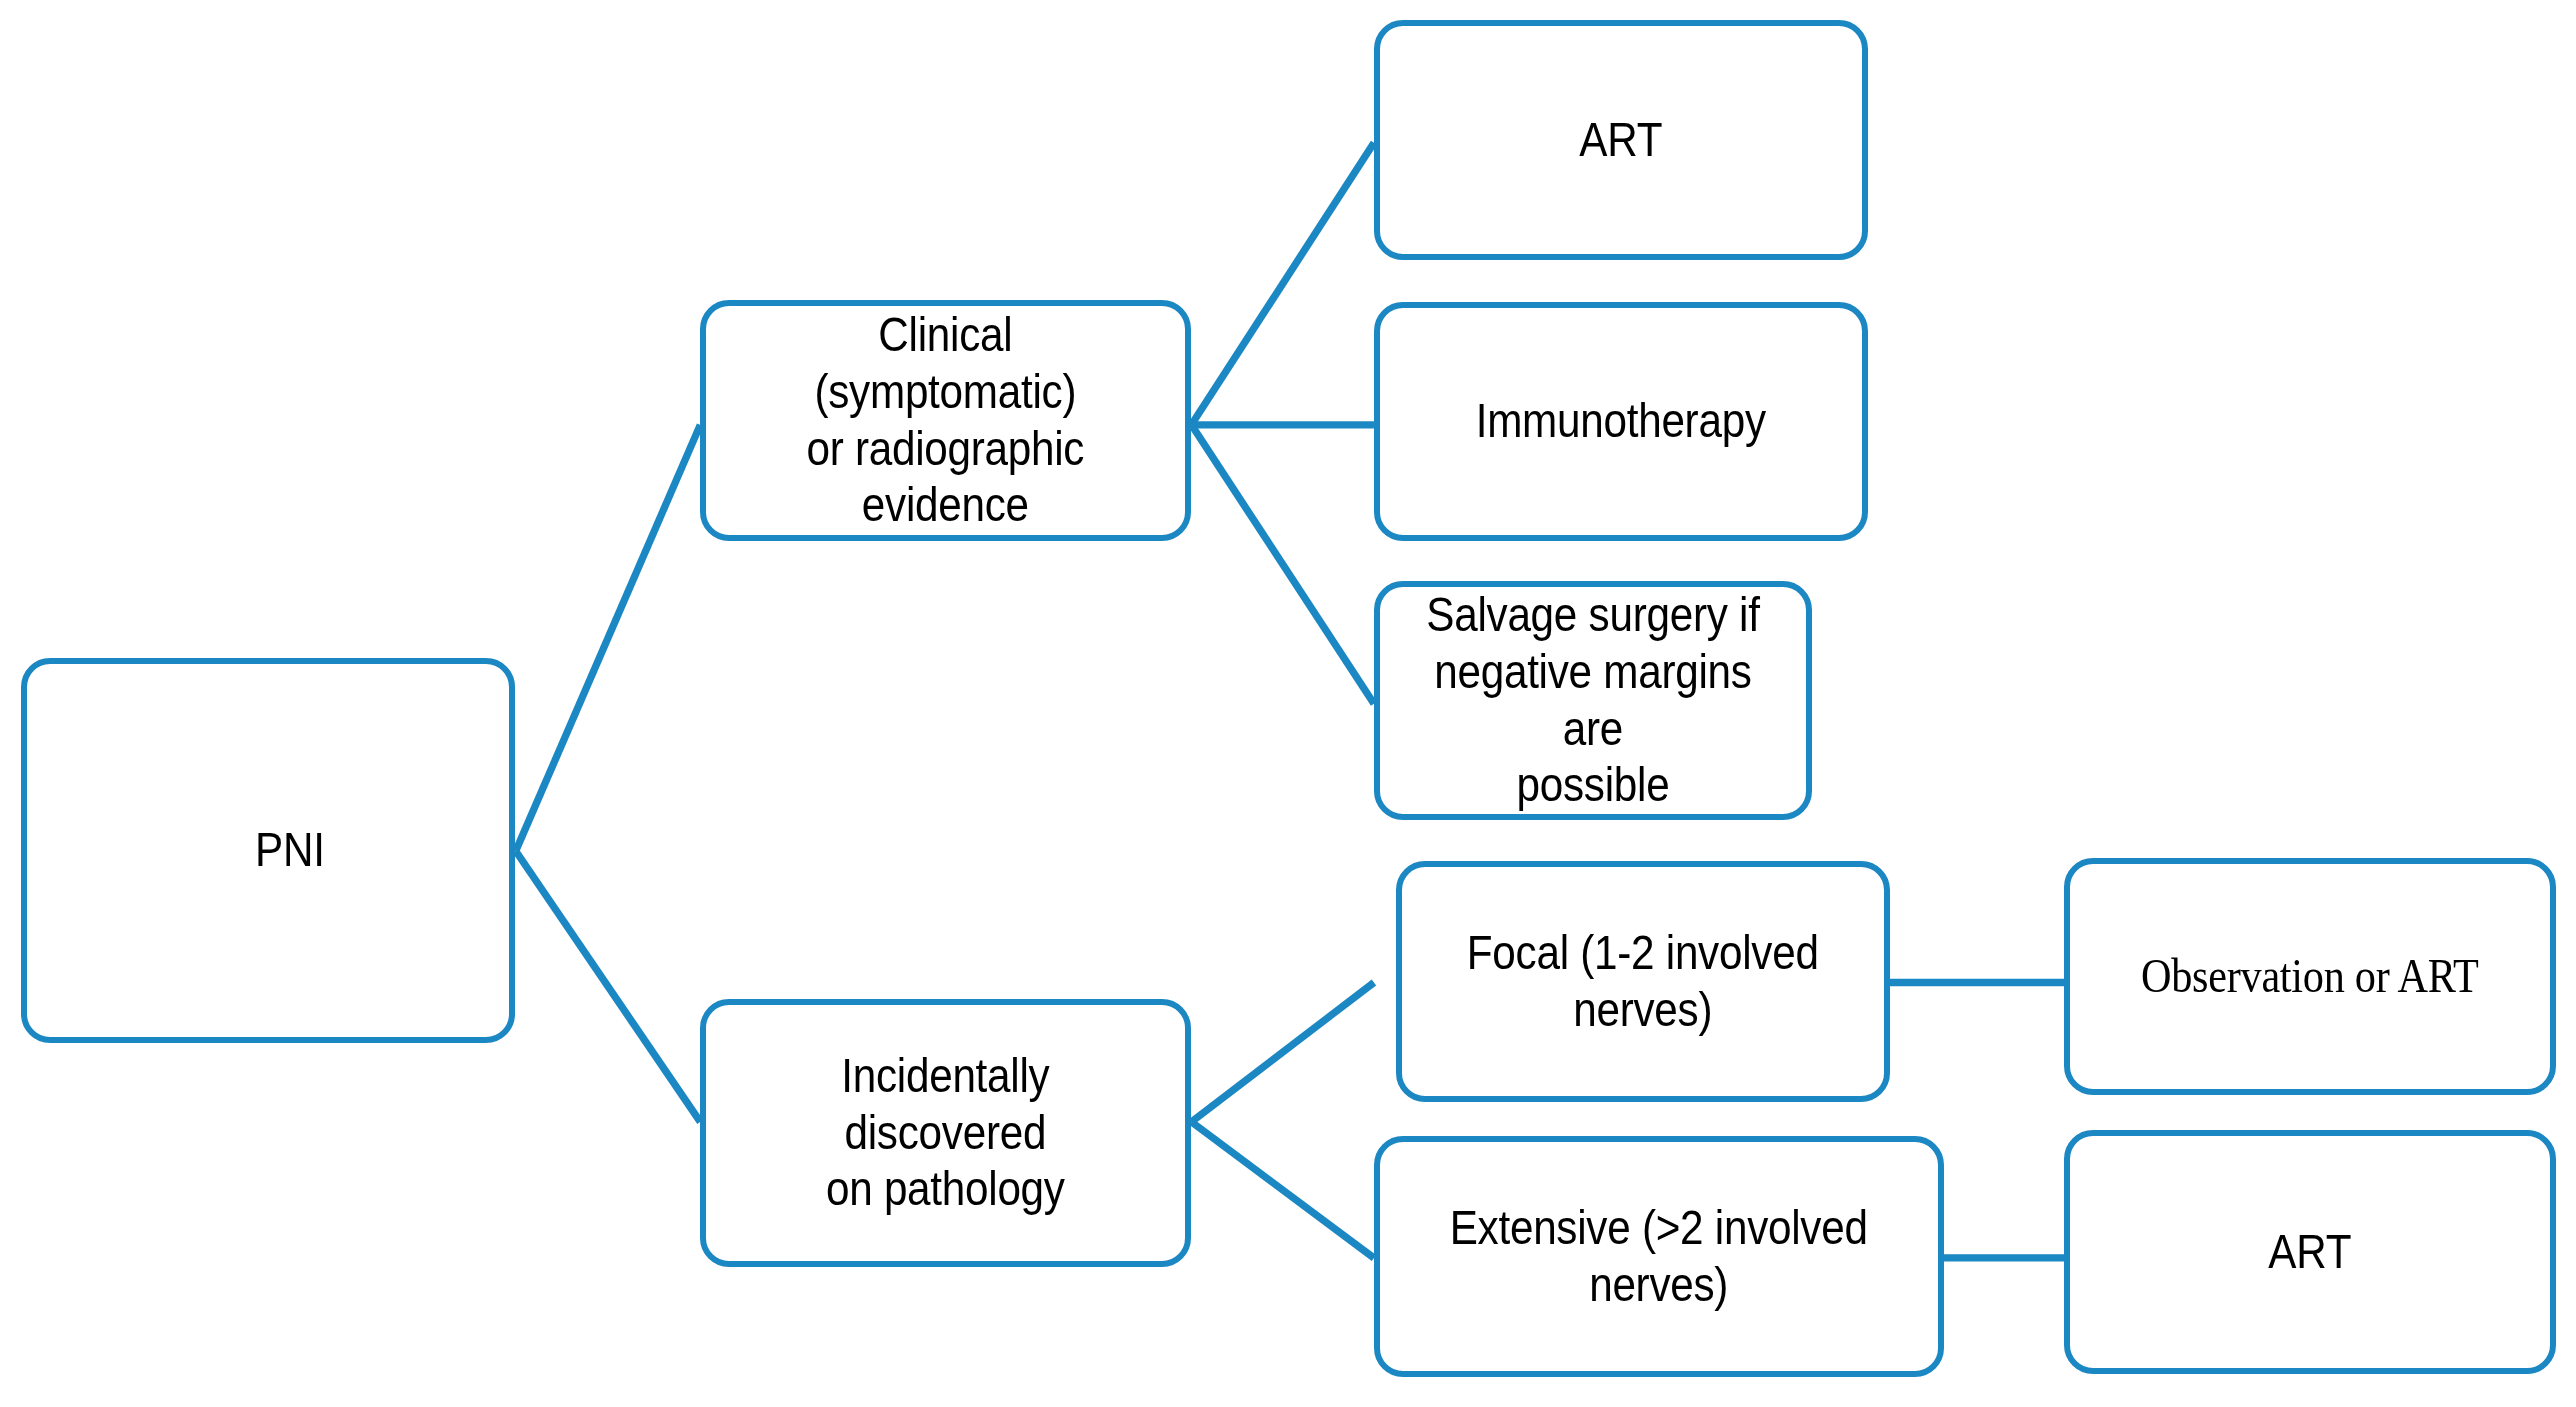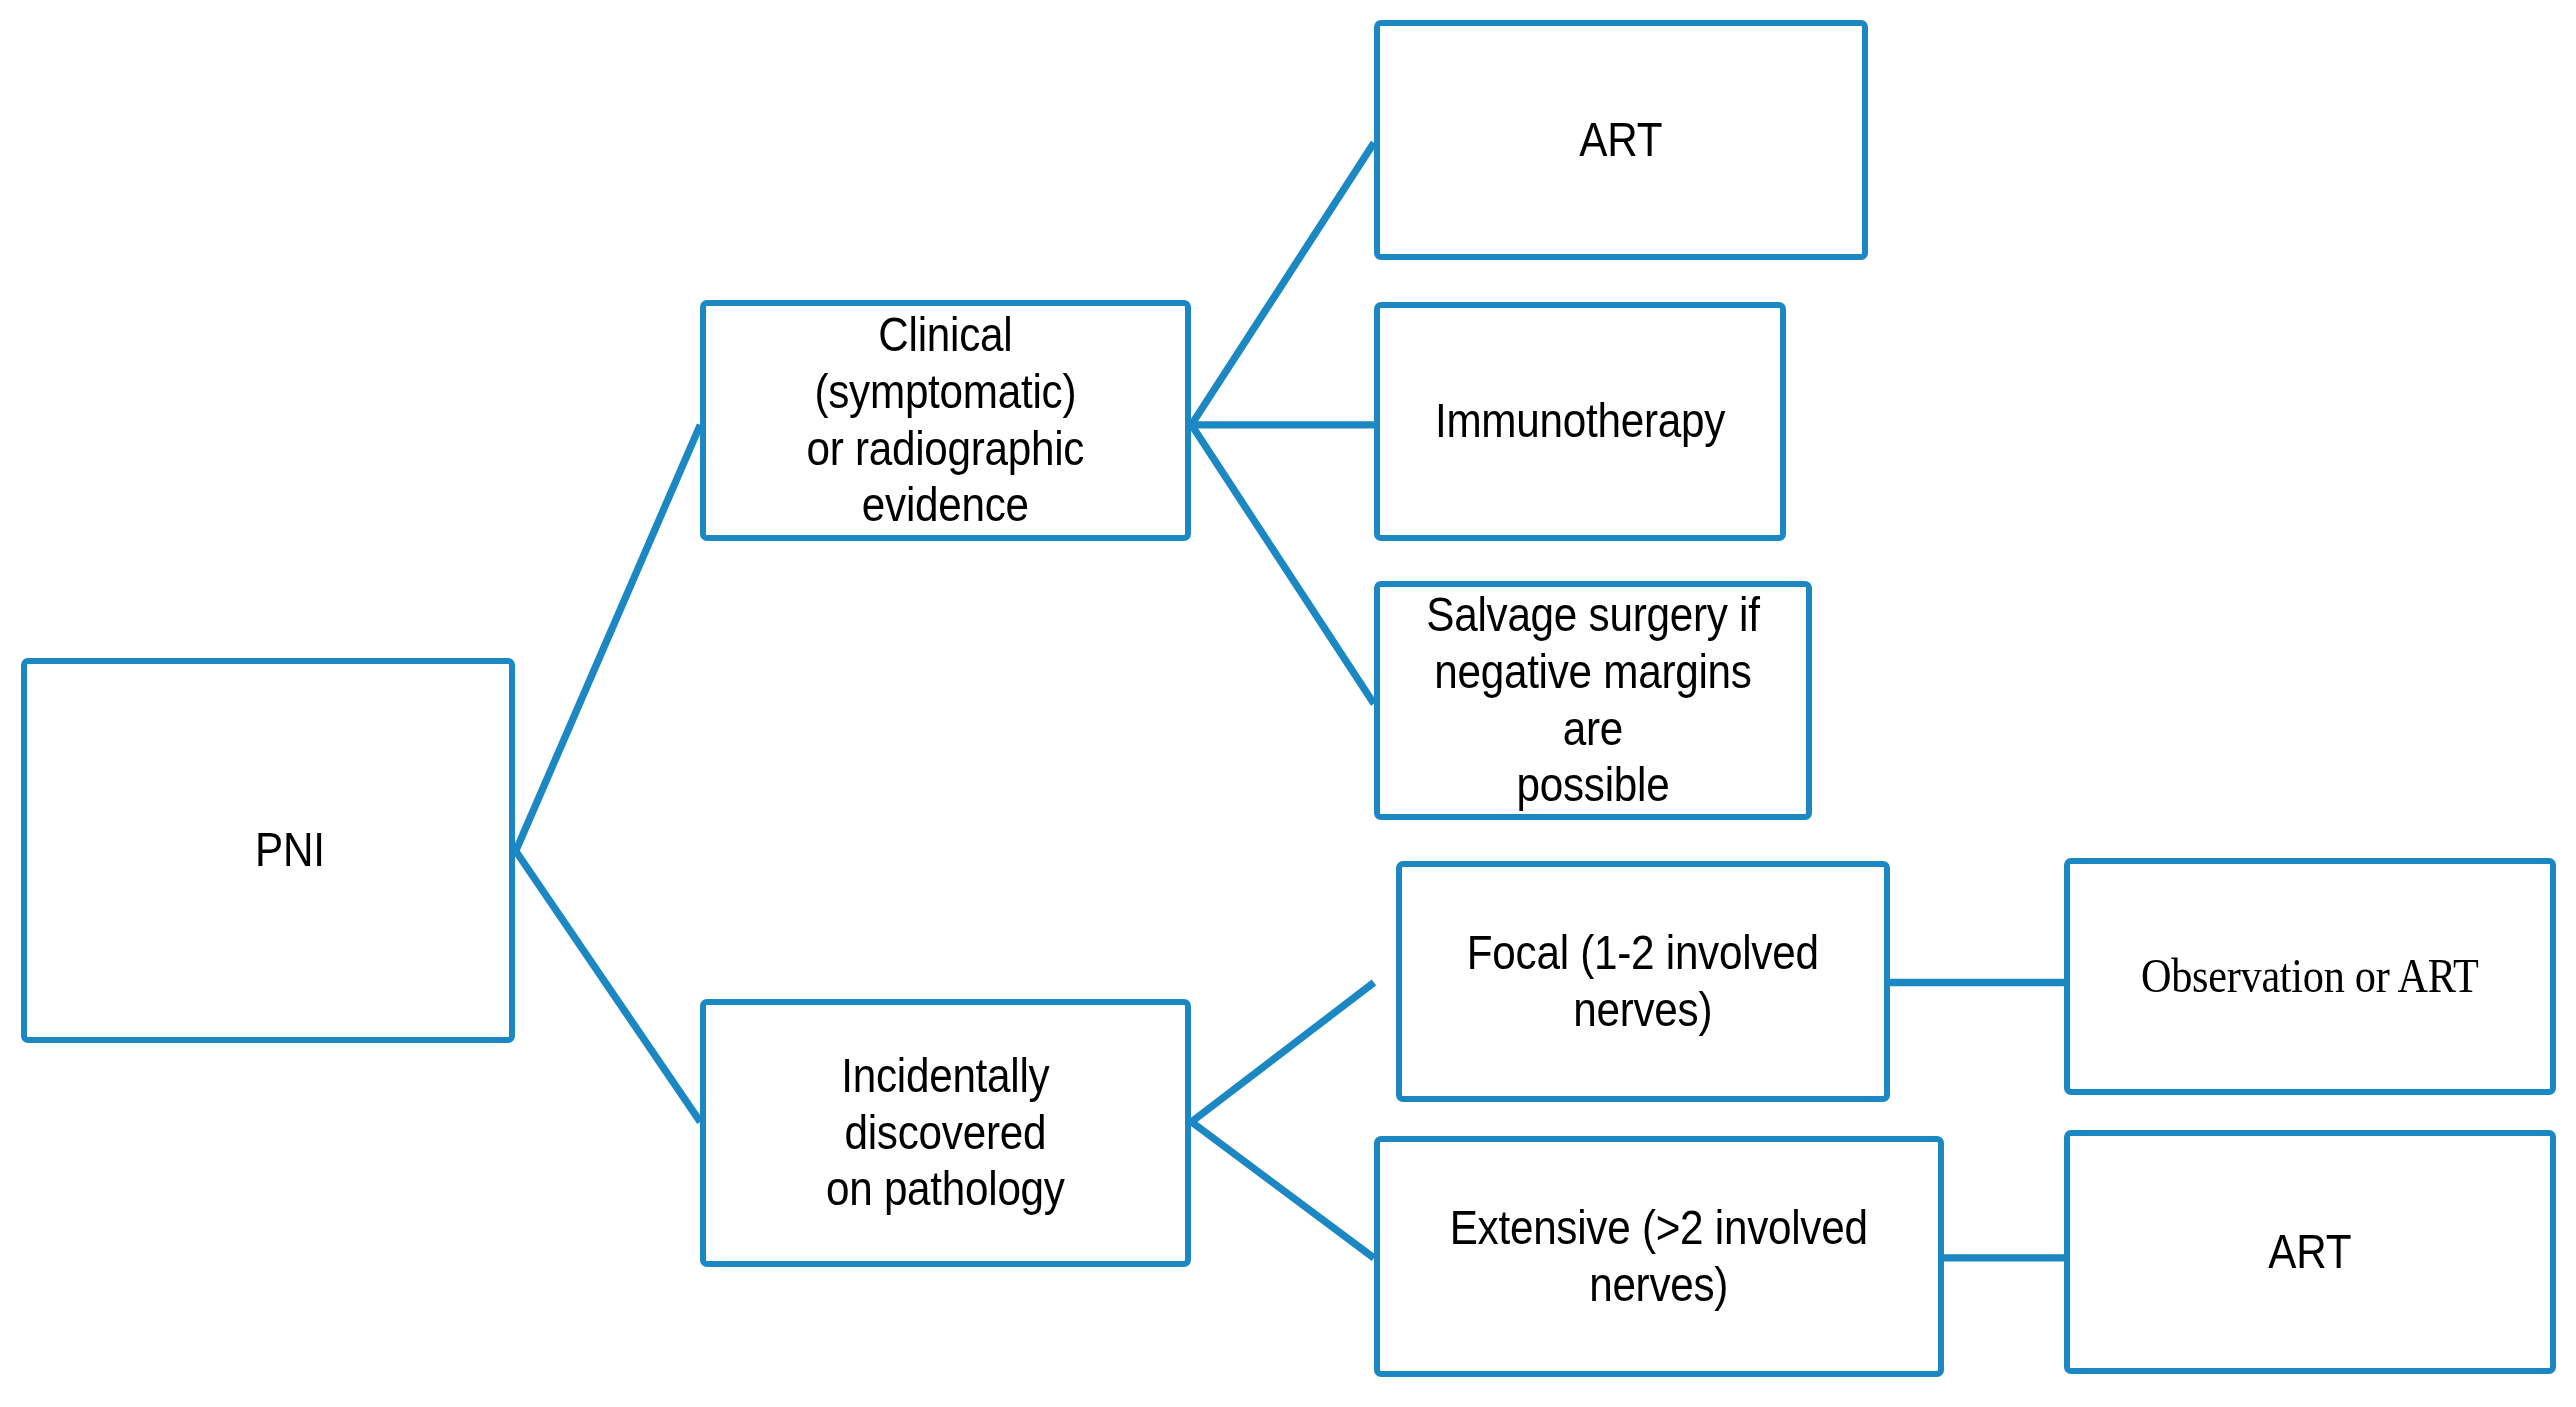--- a/index.html
+++ b/index.html
@@ -22,21 +22,21 @@
     top: 0;
     width: 2576px;
     height: 1408px;
     pointer-events: none;
   }
   .node {
     position: absolute;
     box-sizing: border-box;
     background: #ffffff;
     border: 6px solid #1B87C3;
-    border-radius: 7px;
+    border-radius: 29px;
     display: flex;
     align-items: center;
     justify-content: center;
     text-align: center;
     color: #000000;
     z-index: 5;
   }
   .node-label {
     display: block;
     width: 92%;
@@ -47,21 +47,21 @@
     color: #000000;
     white-space: pre-line;
     transform: scaleX(0.88);
     transform-origin: center center;
   }
   
   #node-pni            { left: 21px;   top: 658px;  width: 494px; height: 385px; padding-left: 43px; }
   #node-clinical       { left: 700px; top: 300px;  width: 491px; height: 241px; }
   #node-incidental     { left: 700px; top: 999px; width: 491px; height: 268px; }
   #node-art-top        { left: 1374px; top: 20px;   width: 494px; height: 240px; }
-  #node-immunotherapy  { left: 1374px; top: 302px;  width: 412px; height: 239px; }
+  #node-immunotherapy  { left: 1374px; top: 302px;  width: 494px; height: 239px; }
   #node-salvage        { left: 1374px; top: 581px;  width: 438px; height: 239px; }
   #node-focal          { left: 1374px; top: 861px; width: 494px; height: 241px; margin-left: 22px; }
   #node-extensive      { left: 1374px; top: 1136px; width: 570px; height: 241px; }
   #node-observation    { left: 2064px; top: 858px; width: 492px; height: 237px; font-family: Liberation Serif, serif; }
   #node-art-bottom     { left: 2064px; top: 1130px; width: 492px; height: 244px; }
 </style>
 </head>
 <body>
 
 <div id="canvas">

